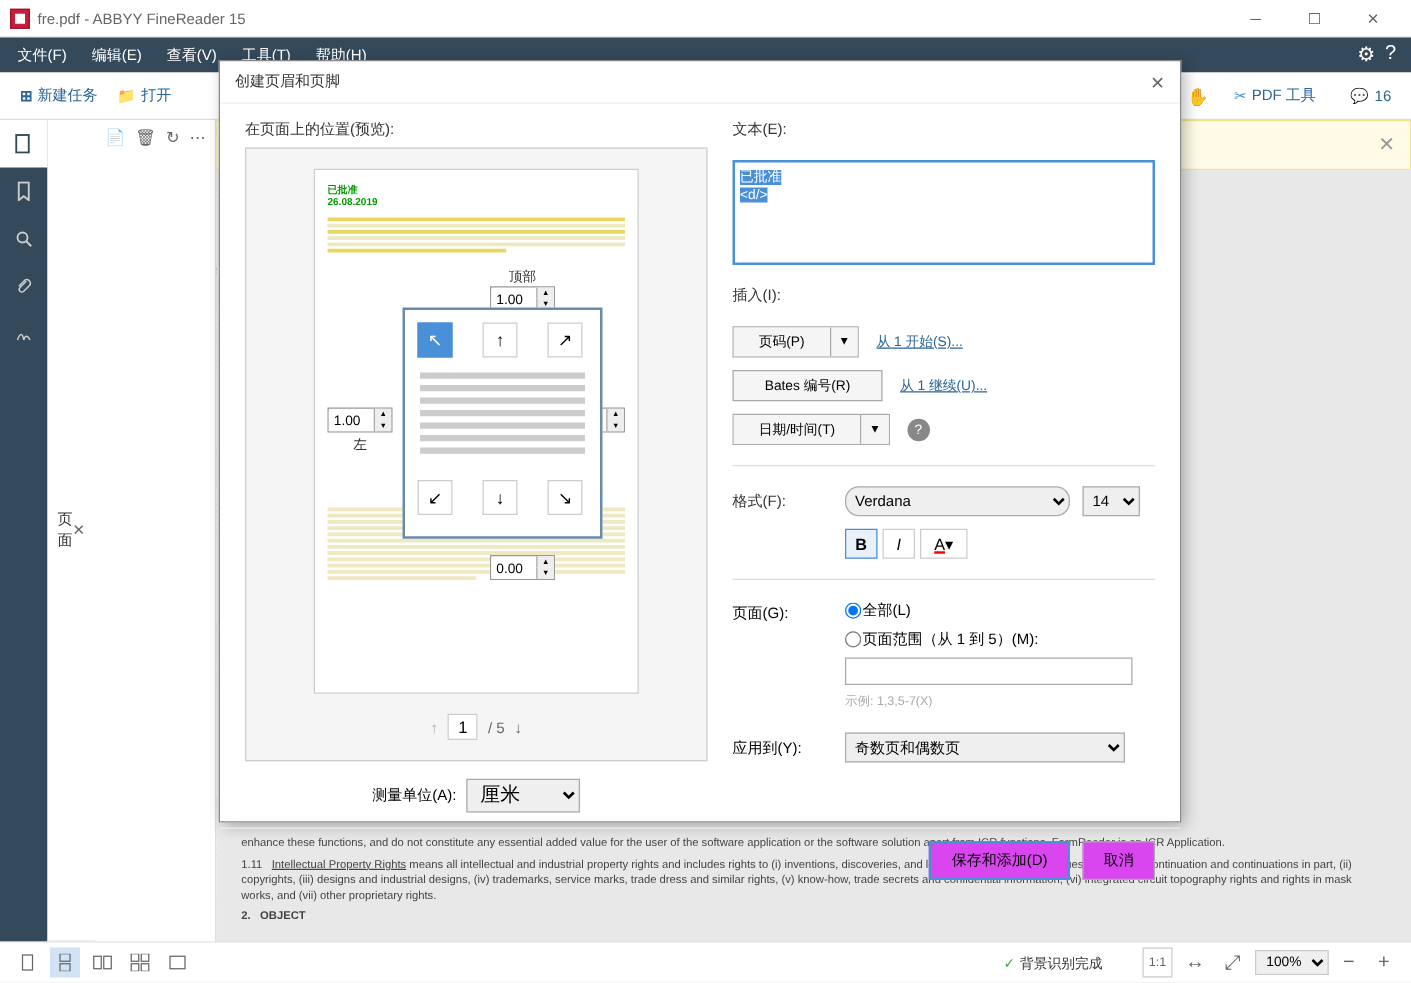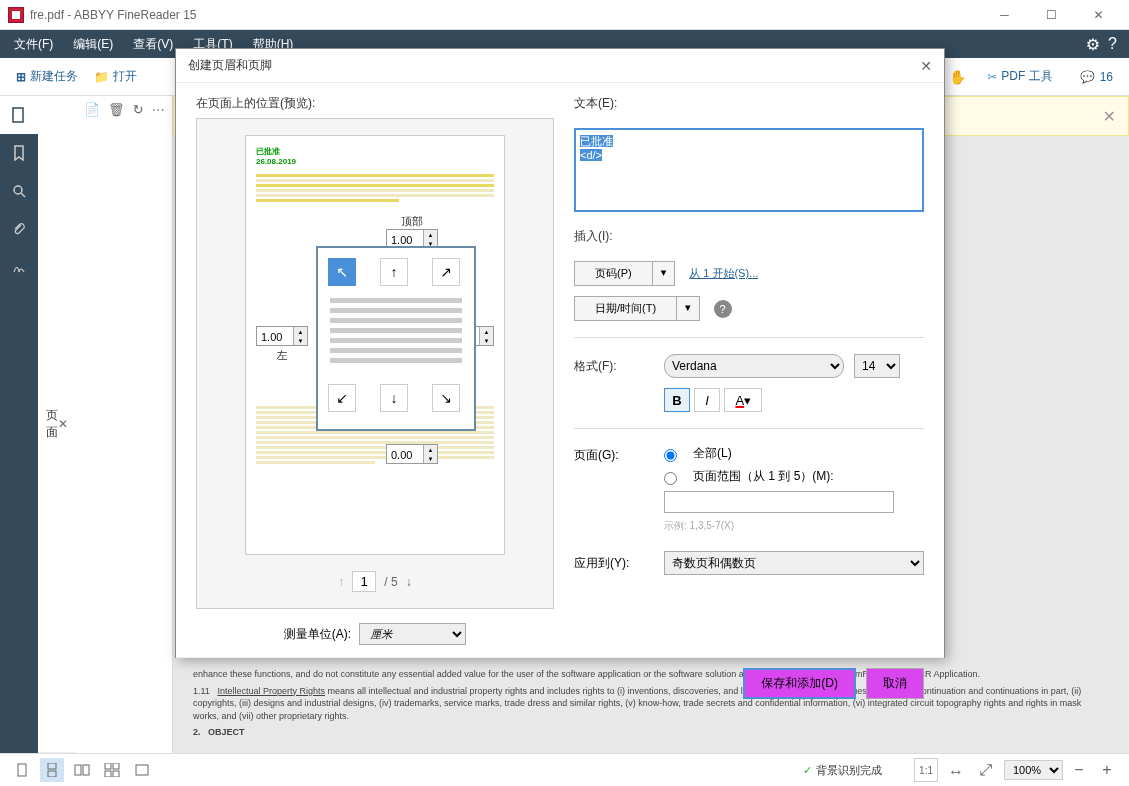--- a/index.html
+++ b/index.html
@@ -104,21 +104,21 @@
 .spin-top { position: absolute; top: 76px; left: 140px; text-align: center; }
 .spin-left { position: absolute; top: 190px; left: 10px; text-align: center; }
 .spin-right { position: absolute; top: 190px; right: 10px; text-align: center; }
 .spin-bottom { position: absolute; top: 308px; left: 140px; text-align: center; }
 
 .page-nav { display: flex; align-items: center; gap: 8px; font-size: 12px; color: #666; margin-top: 8px; }
 .page-nav .pn-btn { cursor: pointer; opacity: 0.5; }
 .page-nav input { width: 24px; text-align: center; border: 1px solid #ccc; padding: 2px; }
 
 .measure-row { display: flex; align-items: center; gap: 8px; margin-top: 14px; justify-content: center; }
-.measure-row select { font-size: 11px; padding: 3px 6px; border: 1px solid #aaa; width: 107px; font-style: italic; }
+.measure-row select { font-size: 16px; padding: 3px 6px; border: 1px solid #aaa; width: 91px; }
 
 
 .text-input-area { border: 2px solid #4a90d9; min-height: 84px; padding: 4px; font-size: 11px; font-family: monospace; }
 .text-input-area .sel-text { background: #4a90d9; color: #fff; display: inline; }
 
 .insert-row { display: flex; align-items: center; gap: 14px; }
 .insert-row .combo-btn { display: flex; border: 1px solid #aaa; font-size: 11px; cursor: pointer; }
 .insert-row .combo-btn .cb-label { padding: 4px 20px; background: #f5f5f5; }
 .insert-row .combo-btn .cb-drop { padding: 4px 8px; background: #f5f5f5; border-left: 1px solid #aaa; }
 .insert-row .plain-btn { border: 1px solid #aaa; padding: 4px 20px; font-size: 11px; background: #f5f5f5; cursor: pointer; }
@@ -133,27 +133,27 @@
 .format-row .font-sel { width: 180px; border-radius: 11px; }
 .format-row .size-sel { width: 46px; }
 
 .style-row { display: flex; gap: 4px; margin-left: 90px; }
 .style-row .sbtn { width: 26px; height: 24px; border: 1px solid #ccc; display: flex; align-items: center; justify-content: center; cursor: pointer; font-size: 13px; }
 .style-row .sbtn.active { border: 1px solid #4a90d9; background: #e8f0f8; }
 
 .pages-row { display: flex; align-items: flex-start; gap: 10px; }
 .pages-row .lbl { font-size: 12px; width: 80px; padding-top: 2px; }
 .pages-row .opts { display: flex; flex-direction: column; gap: 6px; font-size: 12px; }
-.pages-row .opts label { display: flex; align-items: flex-end; gap: 16px; }
+.pages-row .opts label { display: flex; align-items: center; gap: 1px; }
 .pages-row .range-input { border: 1px solid #aaa; padding: 4px; width: 230px; font-size: 11px; }
 .pages-row .hint { font-size: 10px; color: #aaa; }
 
 .apply-row { display: flex; align-items: center; gap: 10px; }
 .apply-row label { font-size: 12px; width: 80px; }
-.apply-row select { font-size: 12px; padding: 3px; border: 1px solid #aaa; width: 260px; }
+.apply-row select { font-size: 12px; padding: 3px; border: 1px solid #aaa; width: 224px; }
 
 svg { display: block; }
 </style>
 </head>
 <body>
 
 <div class="titlebar">
   <div class="app-icon"></div>
   <div class="title">fre.pdf - ABBYY FineReader 15</div>
   <div class="win-controls">
@@ -485,20 +485,24 @@
         <span class="sel-text">&lt;d/&gt;</span>
       </div>
 
       <div class="section-label" style="margin-top:6px">插入(I):</div>
       <div class="insert-row">
         <div class="combo-btn">
             <div class="cb-label">页码(P)</div>
             <div class="cb-drop">▾</div>
           </div>
         <span class="link">从 1 开始(S)...</span>
+      </div>
+      <div class="insert-row">
+        <div class="plain-btn" style="width:120px;text-align:center">Bates 编号(R)</div>
+        <span class="link">从 1 继续(U)...</span>
       </div>
       <div class="insert-row">
         <div class="combo-btn">
             <div class="cb-label">日期/时间(T)</div>
             <div class="cb-drop">▾</div>
           </div>
         <div class="help-icon">?</div>
       </div>
 
       <hr class="hr">

